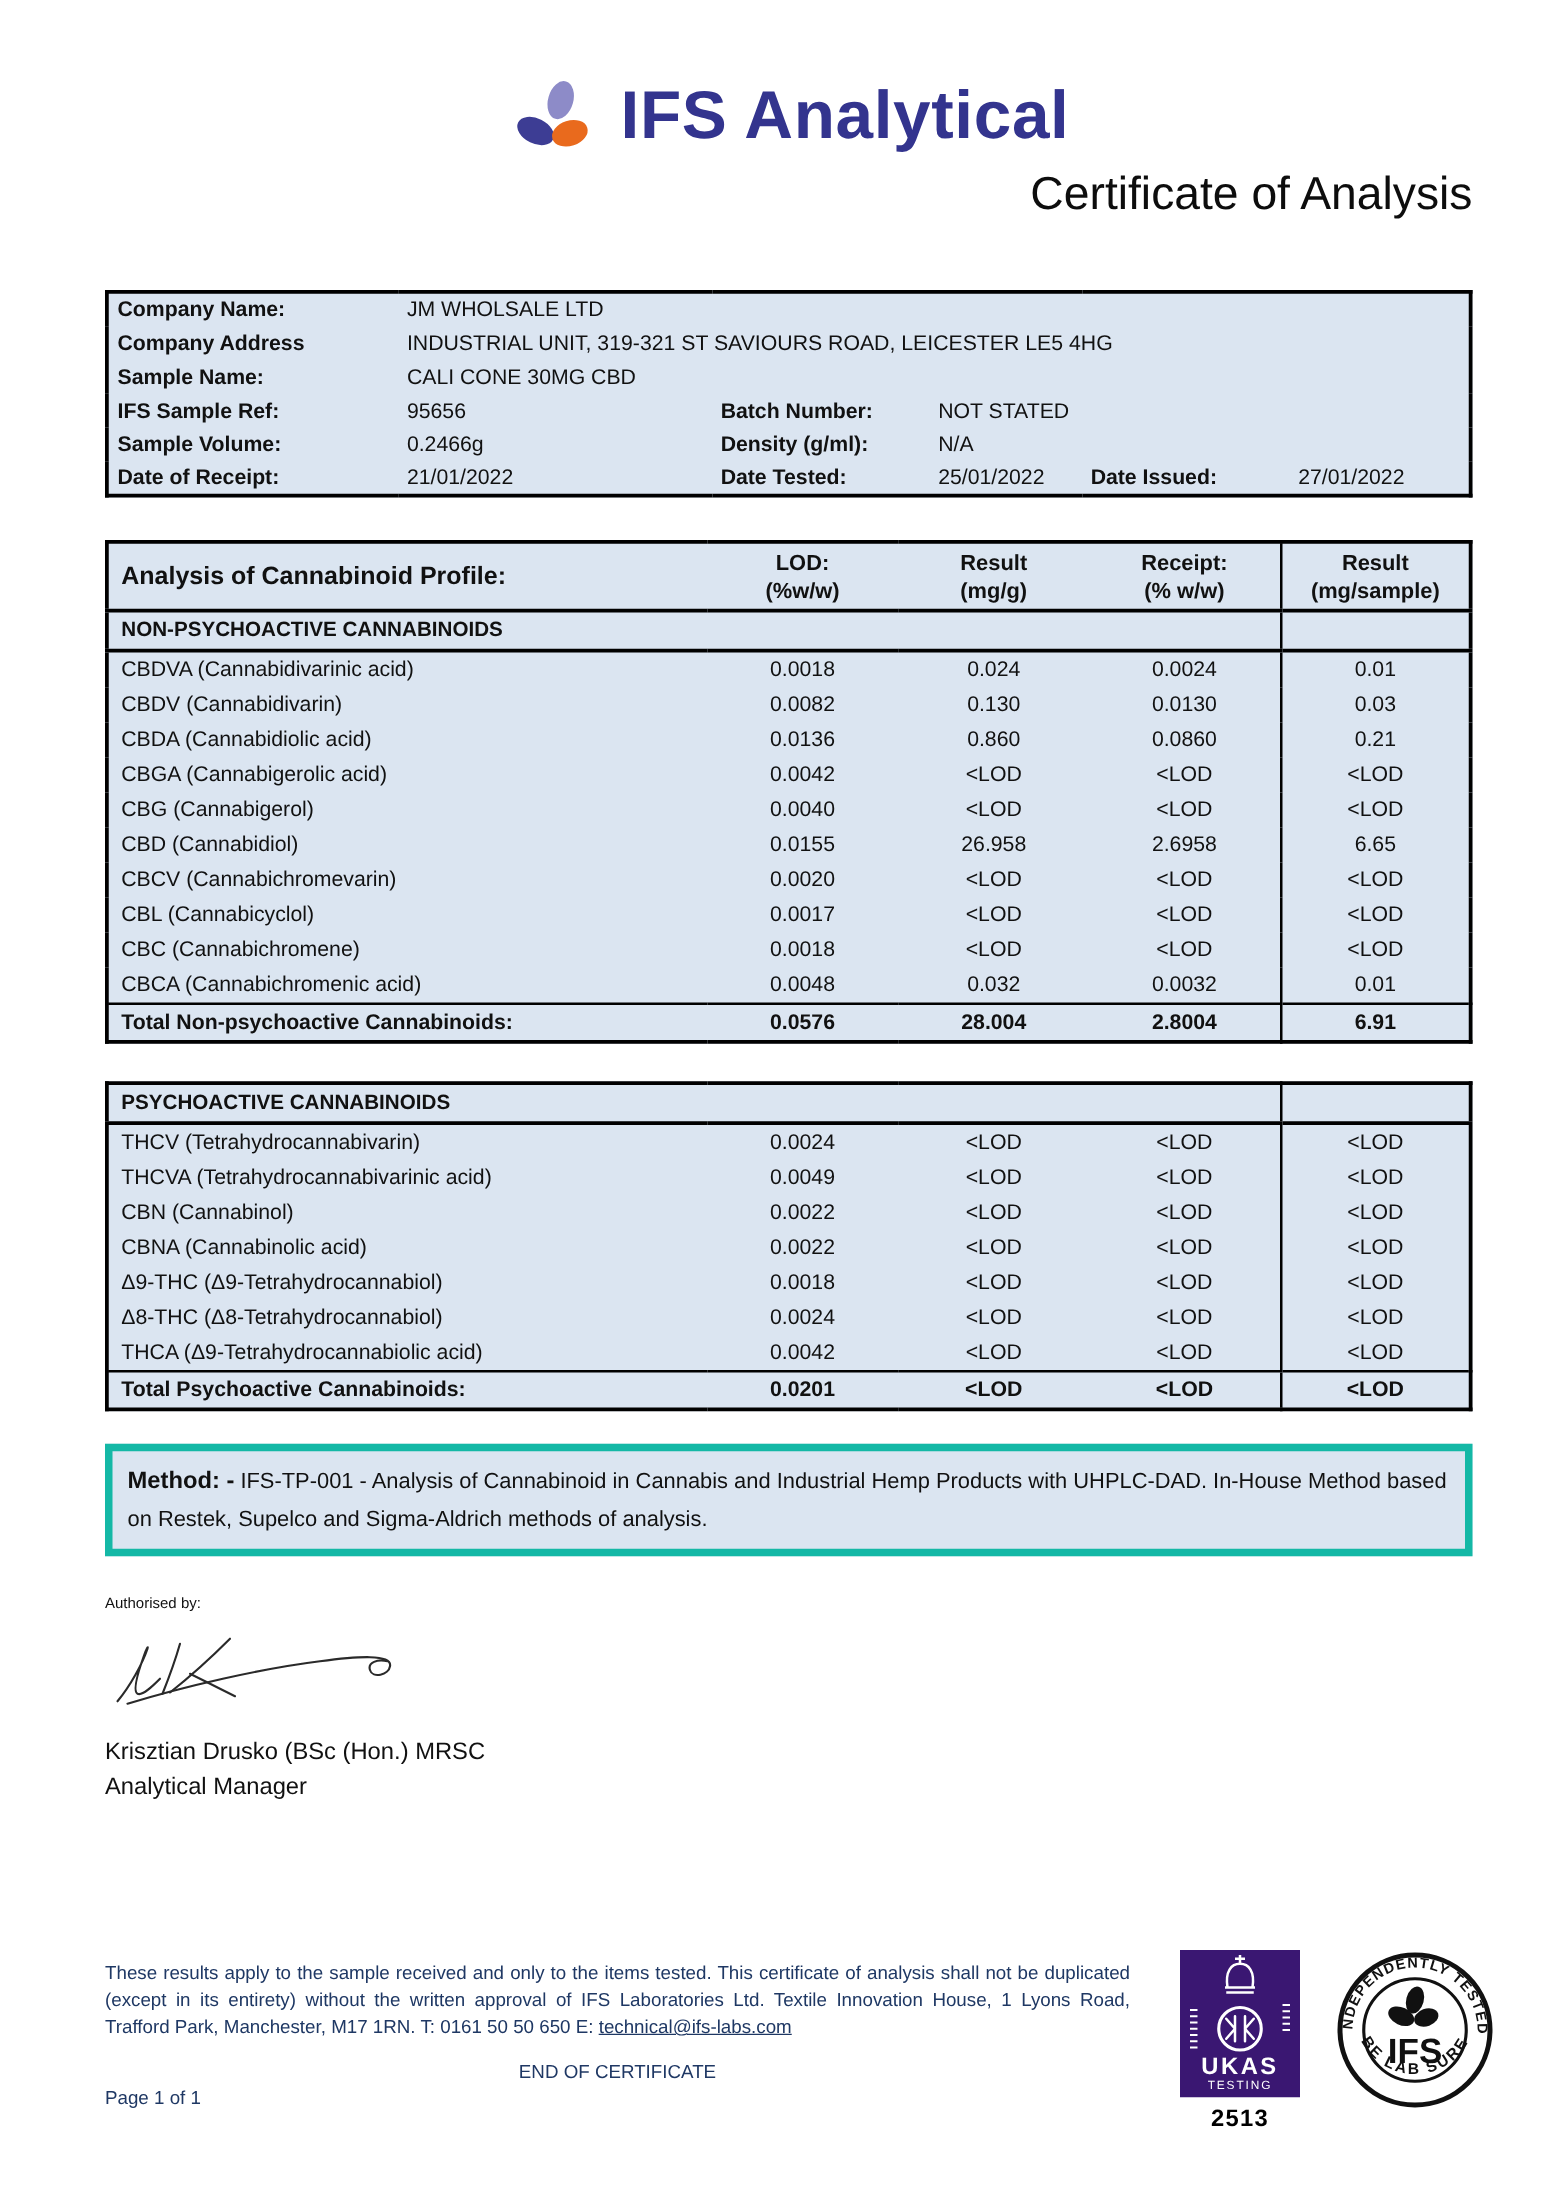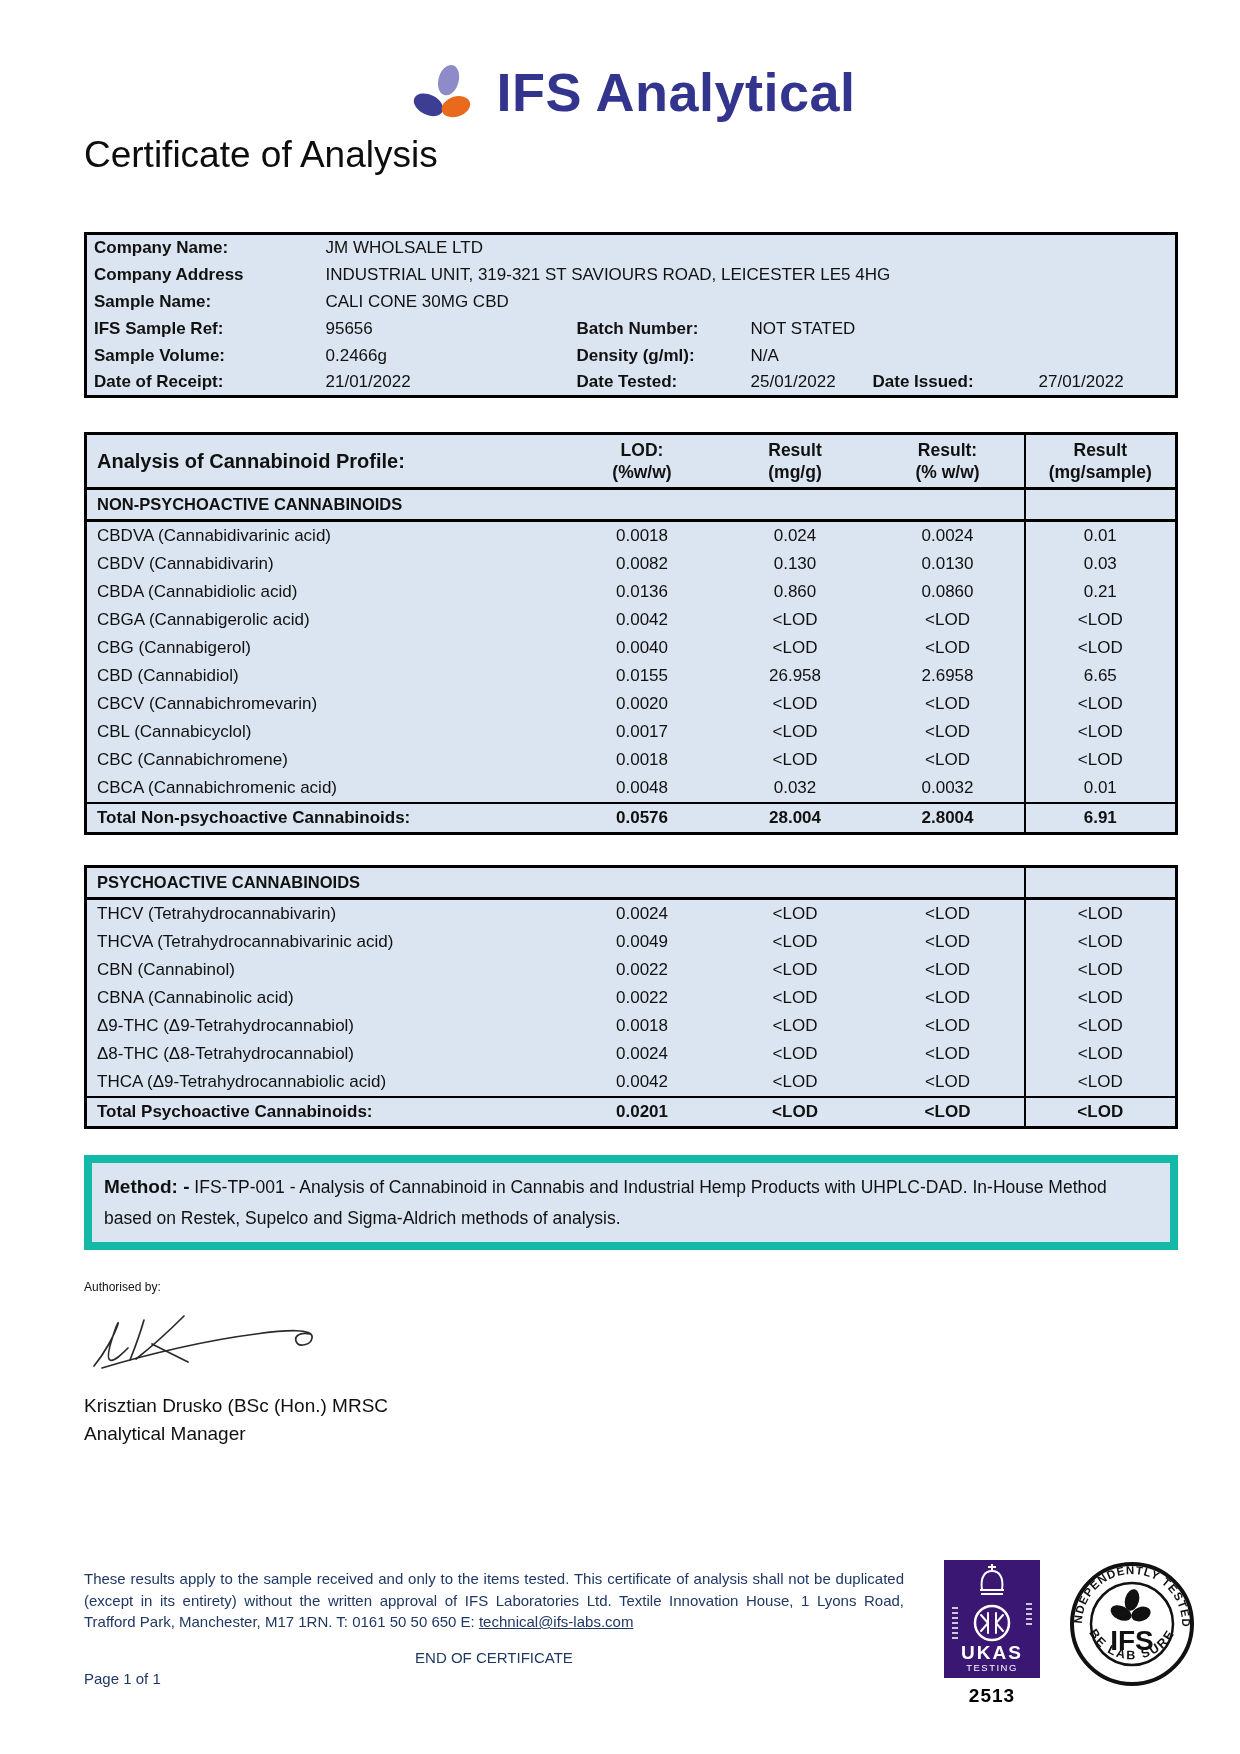--- a/index.html
+++ b/index.html
@@ -3,21 +3,21 @@
 <meta charset="utf-8">
 <style>
   * { margin:0; padding:0; box-sizing:border-box; }
   body { background:#fff; font-family:"Liberation Sans", sans-serif; }
   .page { position:relative; width:1240px; height:1754px; background:#fff; overflow:hidden; }
   .content { position:absolute; left:84px; top:0; width:1094px; }
 
   
   .brand-row { margin-top:60px; display:flex; justify-content:center; align-items:center; gap:14px; }
   .brand-text { font-size:54px; font-weight:bold; color:#33348e; letter-spacing:0.5px; }
-  .doc-title { margin-top:10px; text-align:left; font-size:37px; color:#0d0d0d; font-weight:400; }
+  .doc-title { margin-top:10px; text-align:right; font-size:37px; color:#0d0d0d; font-weight:400; }
 
   
   .info-table { margin-top:56px; width:1094px; border-collapse:collapse; background:#dbe5f1;
                 border:3px solid #000; font-size:17px; }
   .info-table td { padding:3px 7px; height:27px; vertical-align:middle; color:#111;margin-top:10px; }
   .info-table td.lbl { font-weight:bold; }
 
   
   .ctable { border-collapse:collapse; width:1094px; background:#dbe5f1; border:3px solid #000;
             font-size:17px; color:#111; }
@@ -28,21 +28,21 @@
   .ctable .section-row th { text-align:left; font-weight:bold; font-size:16.5px;
                             border-bottom:3px solid #000; padding:5px 10px; }
   .ctable td { text-align:center; height:28px; }
   .ctable td:first-child { text-align:left; padding-left:10px; }
   .ctable td:nth-child(5), .ctable .main-header th:nth-child(5), .ctable th.sep { border-left:2.5px solid #000; }
   .ctable tr.total-row td { font-weight:bold; border-top:2.5px solid #000; }
   .t1 { margin-top:34px; }
   .t2 { margin-top:30px; }
 
   
-  .method-box { margin-top:26px; width:1094px; background:#dbe5f1; border:8px solid #14b8a6;
+  .method-box { margin-top:26px; width:1094px; background:#dbe5f1; border:6px solid #14b8a6;
                 padding:8px 12px; font-size:17.5px; line-height:31px; color:#111; }
   .method-box .mlabel { font-weight:bold; font-size:19px; }
 
   
   .auth-label { margin-top:30px; font-size:12px; color:#111; }
   .sig { margin-top:8px; margin-left:4px; }
   .signer { margin-top:14px; font-size:19px; line-height:28px; color:#111; }
 
   
   .footer { position:absolute; left:84px; top:1568px; width:1112px; }
@@ -130,21 +130,21 @@
           <th class="name-col">Analysis of Cannabinoid Profile:</th>
           <th class="num-col">
             <div>LOD:</div>
             <div>(%w/w)</div>
           </th>
           <th class="num-col">
             <div>Result</div>
             <div>(mg/g)</div>
           </th>
           <th class="num-col">
-            <div>Result:</div>
+            <div>Receipt:</div>
             <div>(% w/w)</div>
           </th>
           <th class="num-col">
             <div>Result</div>
             <div>(mg/sample)</div>
           </th>
         </tr>
         <tr class="section-row">
           <th colspan="4">NON-PSYCHOACTIVE CANNABINOIDS</th>
           <th class="sep"></th>

